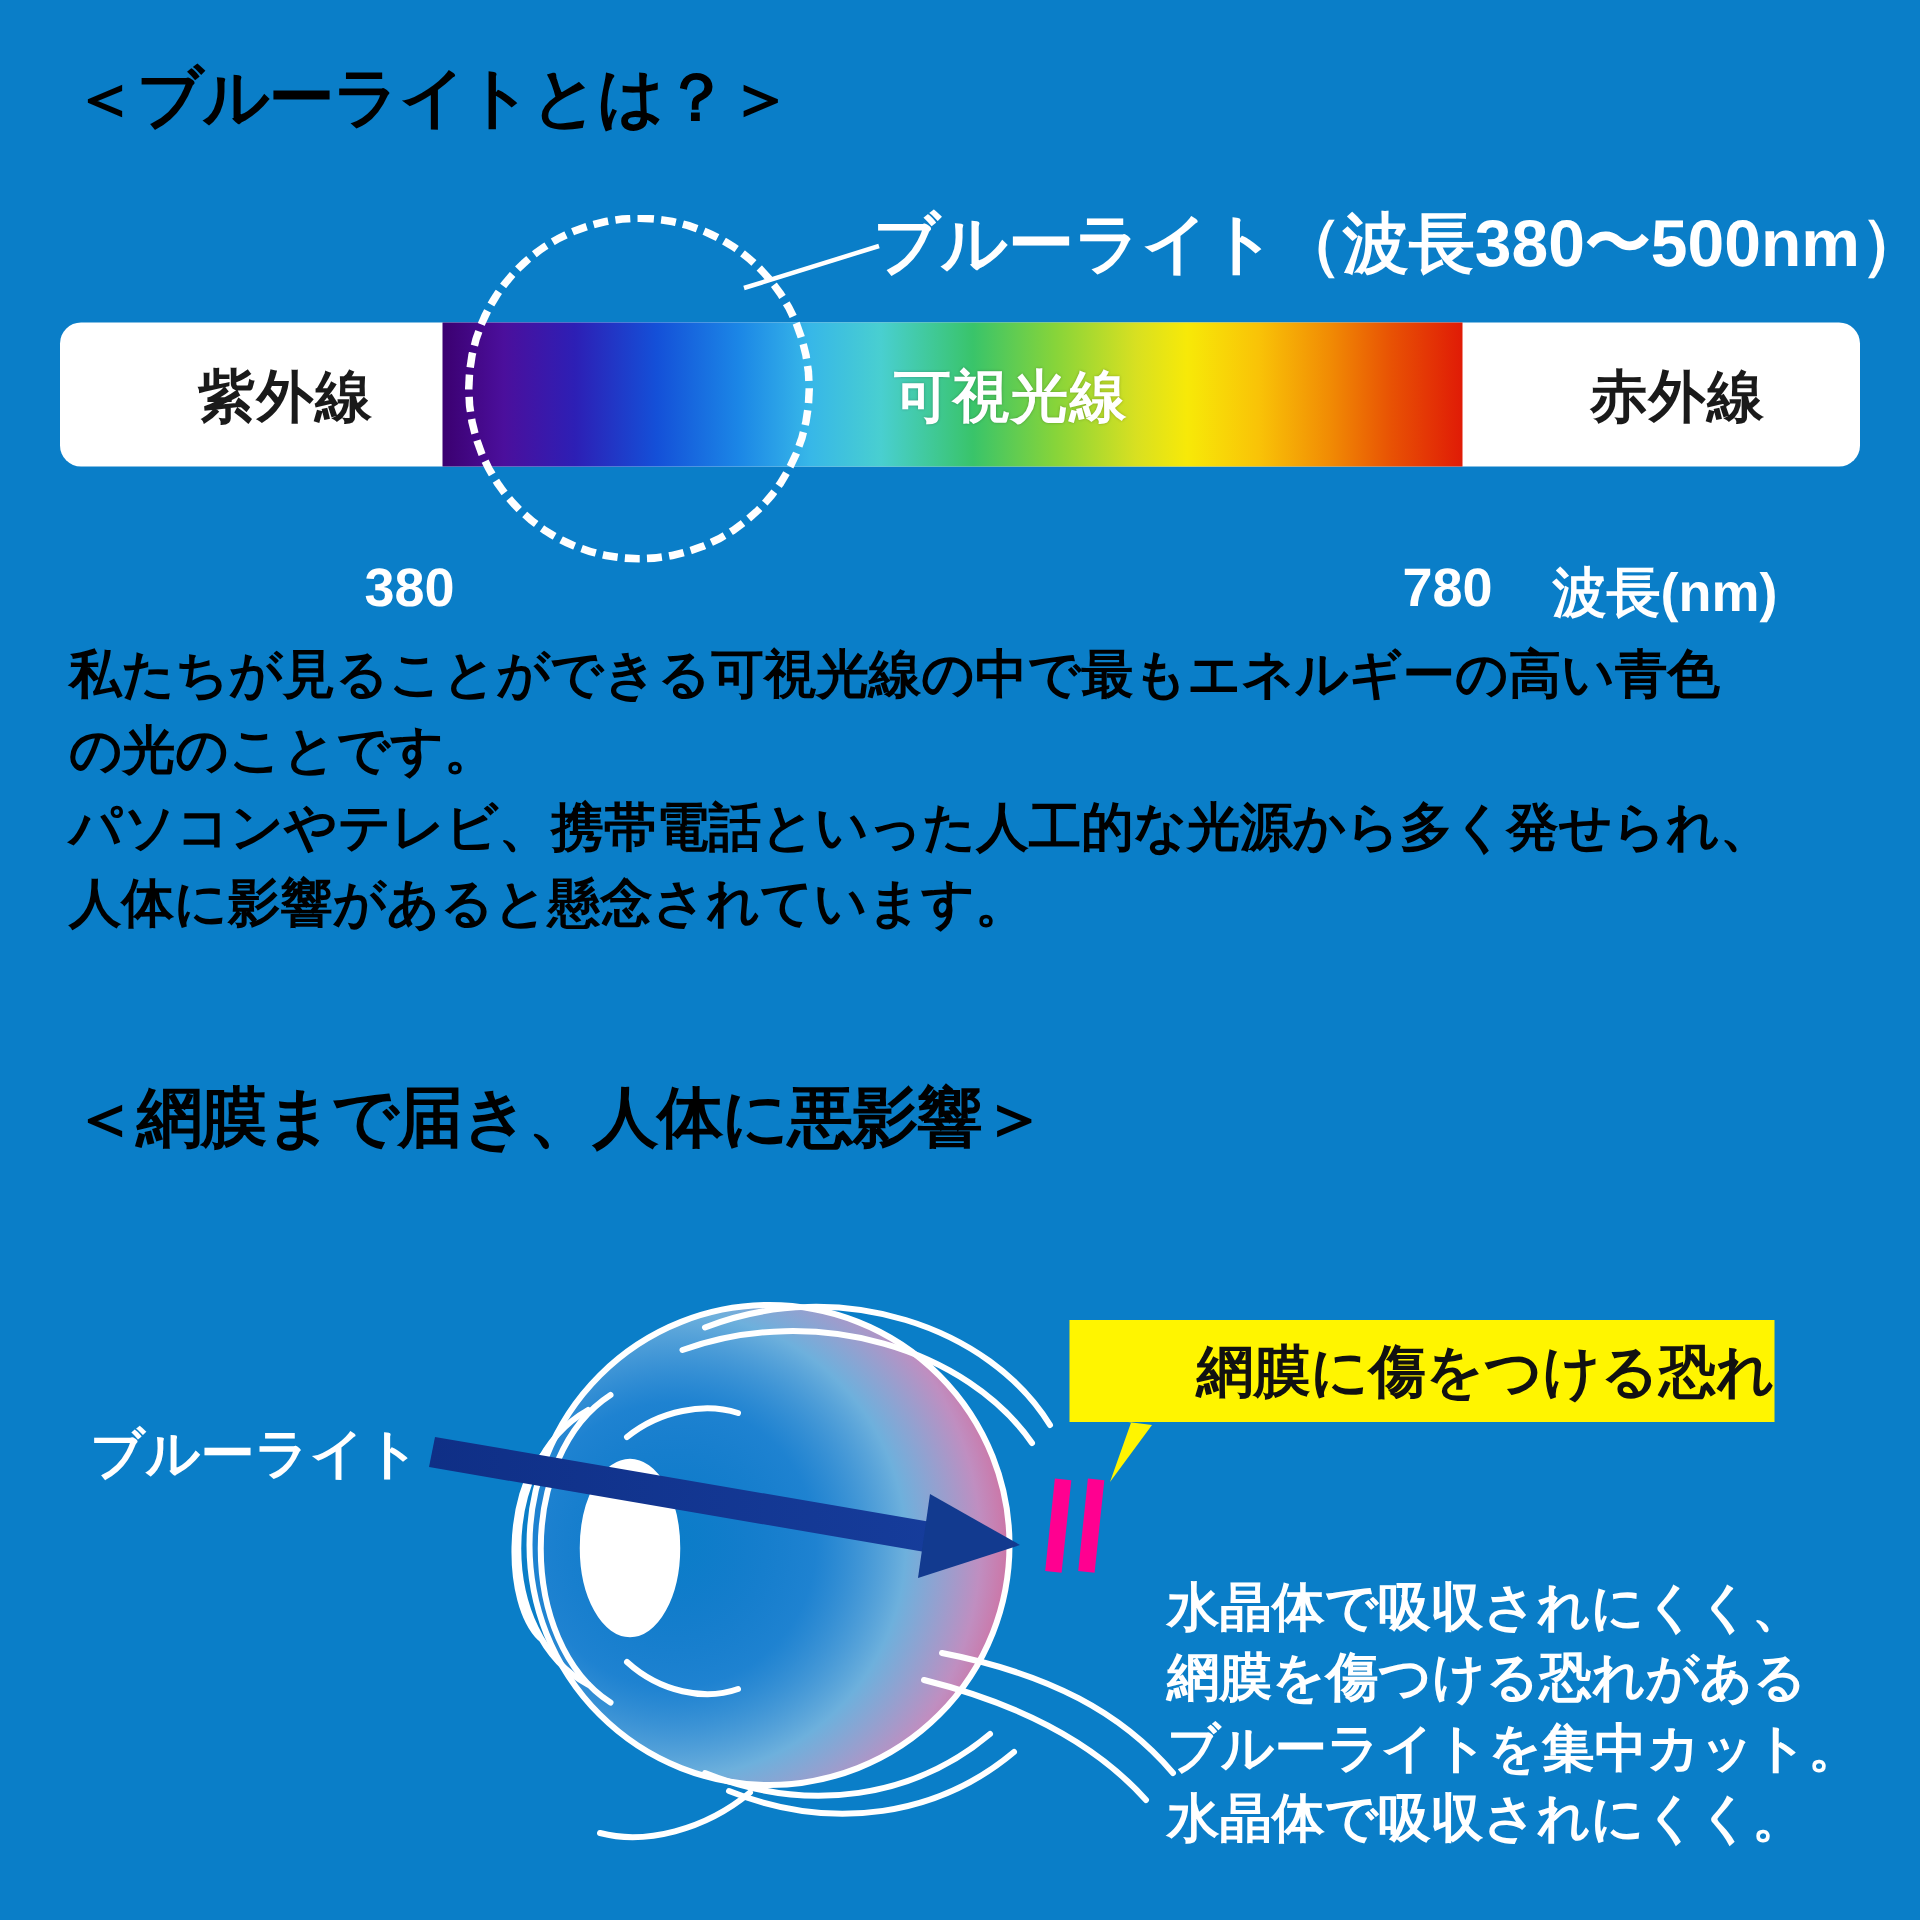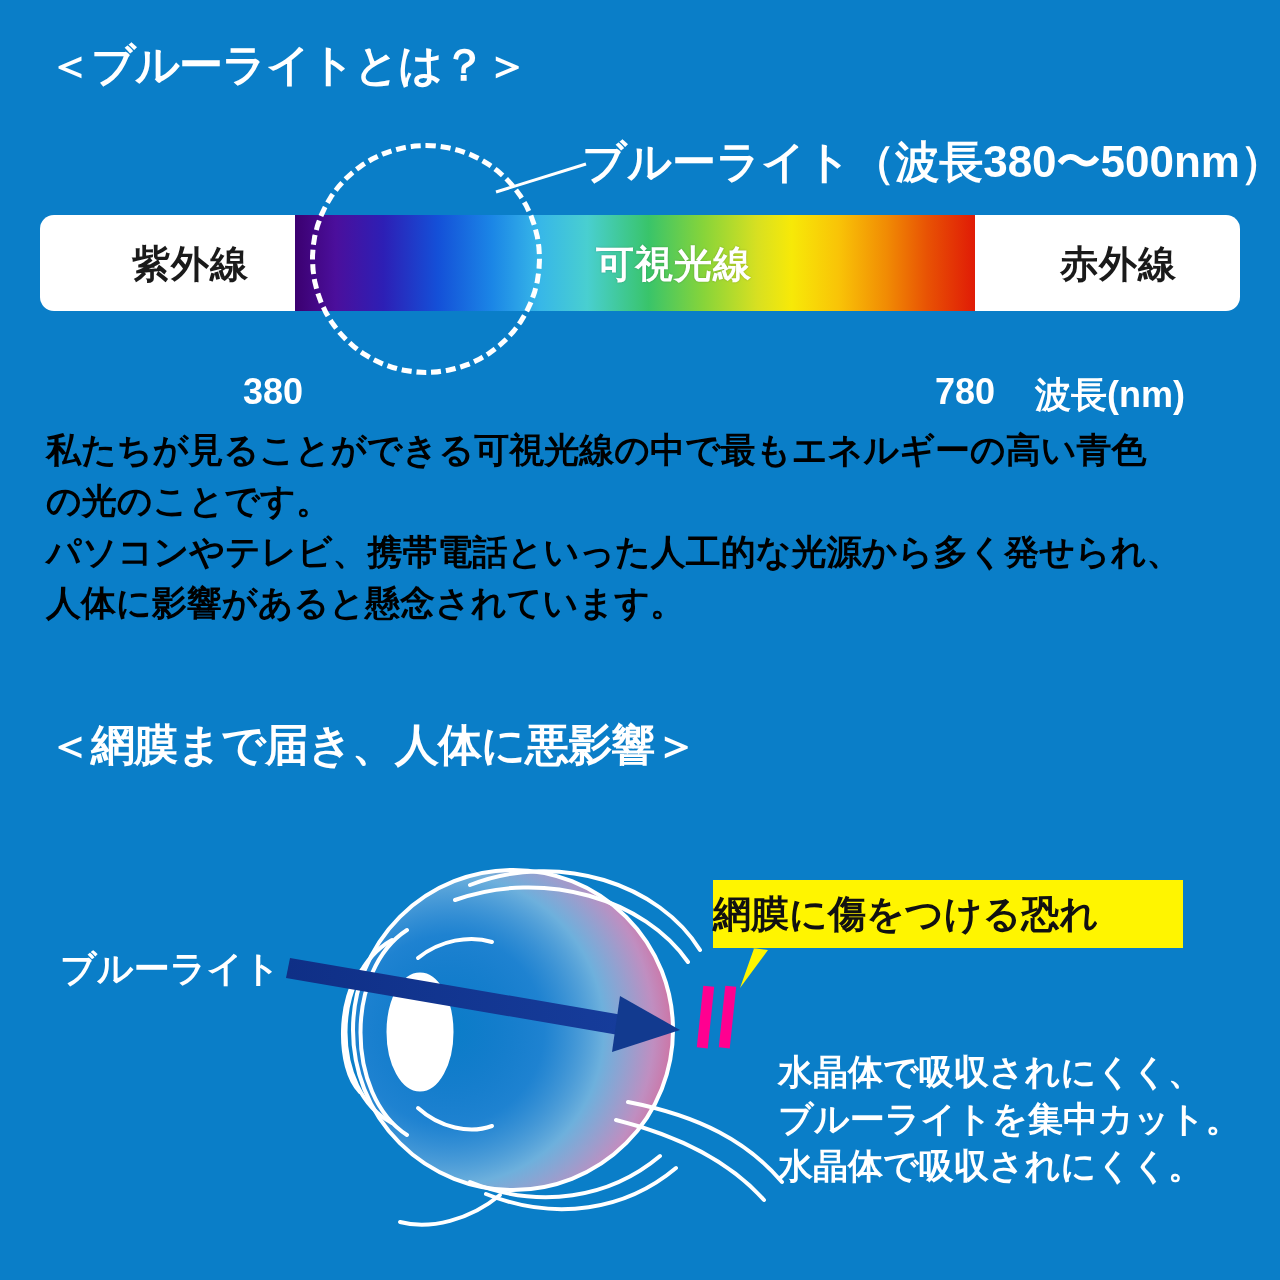--- a/index.html
+++ b/index.html
@@ -19,21 +19,21 @@
     position: absolute;
     inset: 0;
   }
 
   
   .heading {
     position: absolute;
     font-size: 44px;
     font-weight: bold;
     letter-spacing: -1px;
-    color: #ffffff;
+    color: #000000;
     white-space: nowrap;
   }
   #heading-1 { left: 48px; top: 36px; }
   #heading-2 { left: 48px; top: 716px; }
 
   
   .spectrum-wrap {
     position: absolute;
     left: 40px;
     top: 215px;
@@ -153,21 +153,21 @@
   }
   .yellow-box {
     position: absolute;
     left: 713px;
     top: 880px;
     width: 470px;
     height: 68px;
     background: #fff500;
     display: flex;
     align-items: center;
-    justify-content: flex-start;
+    justify-content: flex-end;
   }
   .yellow-box span {
     font-size: 38px;
     font-weight: bold;
     color: #111111;
     letter-spacing: 0px;
     white-space: nowrap;
   }
   .right-text {
     position: absolute;
@@ -268,17 +268,18 @@
   </svg>
 
   <div class="label-bluelight">ブルーライト</div>
 
   <div class="yellow-box">
     <span>網膜に傷をつける恐れ</span>
   </div>
 
   <div class="right-text">
     <div>水晶体で吸収されにくく、</div>
+    <div>網膜を傷つける恐れがある</div>
     <div>ブルーライトを集中カット。</div>
     <div>水晶体で吸収されにくく。</div>
   </div>
 
 </div>
 
 </body></html>

